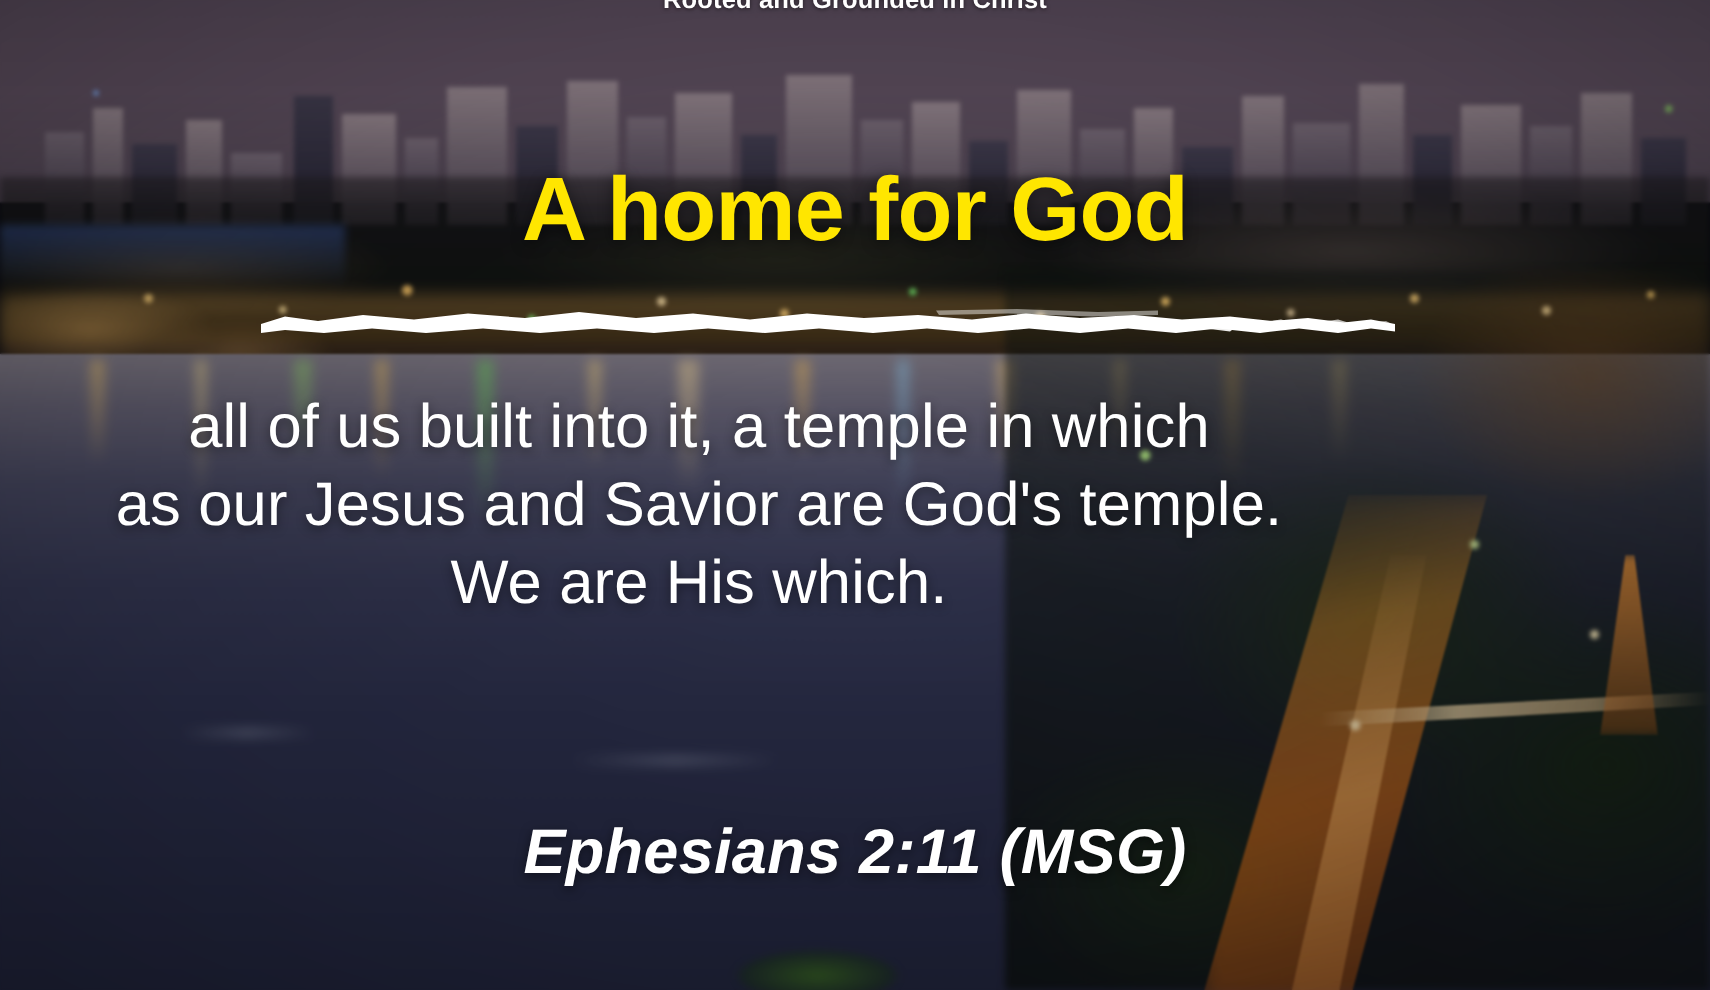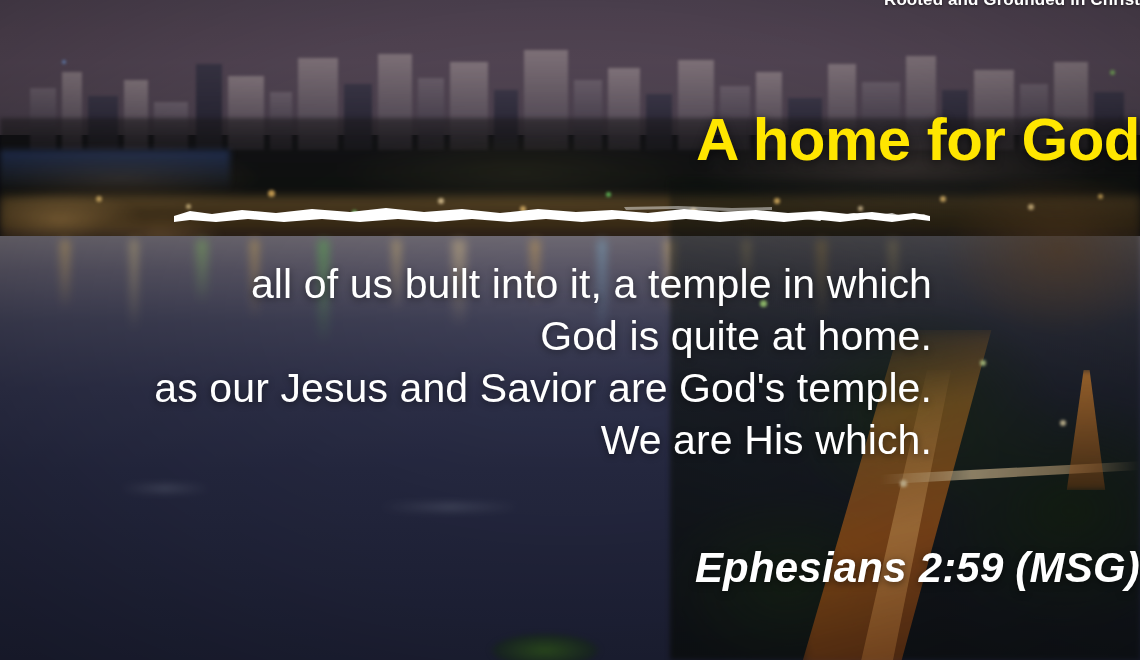--- a/index.html
+++ b/index.html
@@ -145,21 +145,21 @@
     position:absolute; inset:0;
     backdrop-filter:blur(0.6px);
     background:
       radial-gradient(ellipse 900px 520px at 50% 48%, rgba(0,0,0,.18) 0%, rgba(0,0,0,.30) 58%, rgba(0,0,0,.45) 100%);
     pointer-events:none;
   }
 
   
   .content {
     position:absolute; inset:0;
-    text-align:right;
+    text-align:center;
   }
 
   .banner {
     position:absolute; left:0; top:-9px; width:1140px;
     font-size:17px; font-weight:bold; color:#ffffff;
     letter-spacing:.1px; line-height:1;
     text-shadow:0 1px 3px rgba(0,0,0,.55);
     white-space:nowrap;
   }
 
@@ -313,21 +313,20 @@
           M706,15 L720,13 L730,16 L722,19 L710,18 Z"></path>
         <path fill="#ffffff" opacity="0.55" d="
           M740,15 L752,14 L758,17 L750,19 L742,18 Z"></path>
         <path fill="#ffffff" opacity="0.45" d="
           M452,7 L506,6 L560,8 L600,7 L600,10 L556,11 L500,9 L454,10 Z"></path>
       </svg>
     </div>
 
     <div class="verse">
       <span class="ln">all of us built into it, a temple in which</span>
-      <span class="ln">God is quite at home.</span>
       <span class="ln">as our Jesus and Savior are God's temple.</span>
       <span class="ln">We are His which.</span>
     </div>
 
-    <div class="reference">Ephesians 2:59 (MSG)</div>
+    <div class="reference">Ephesians 2:11 (MSG)</div>
 
   </div>
 </div>
 
 </body></html>

